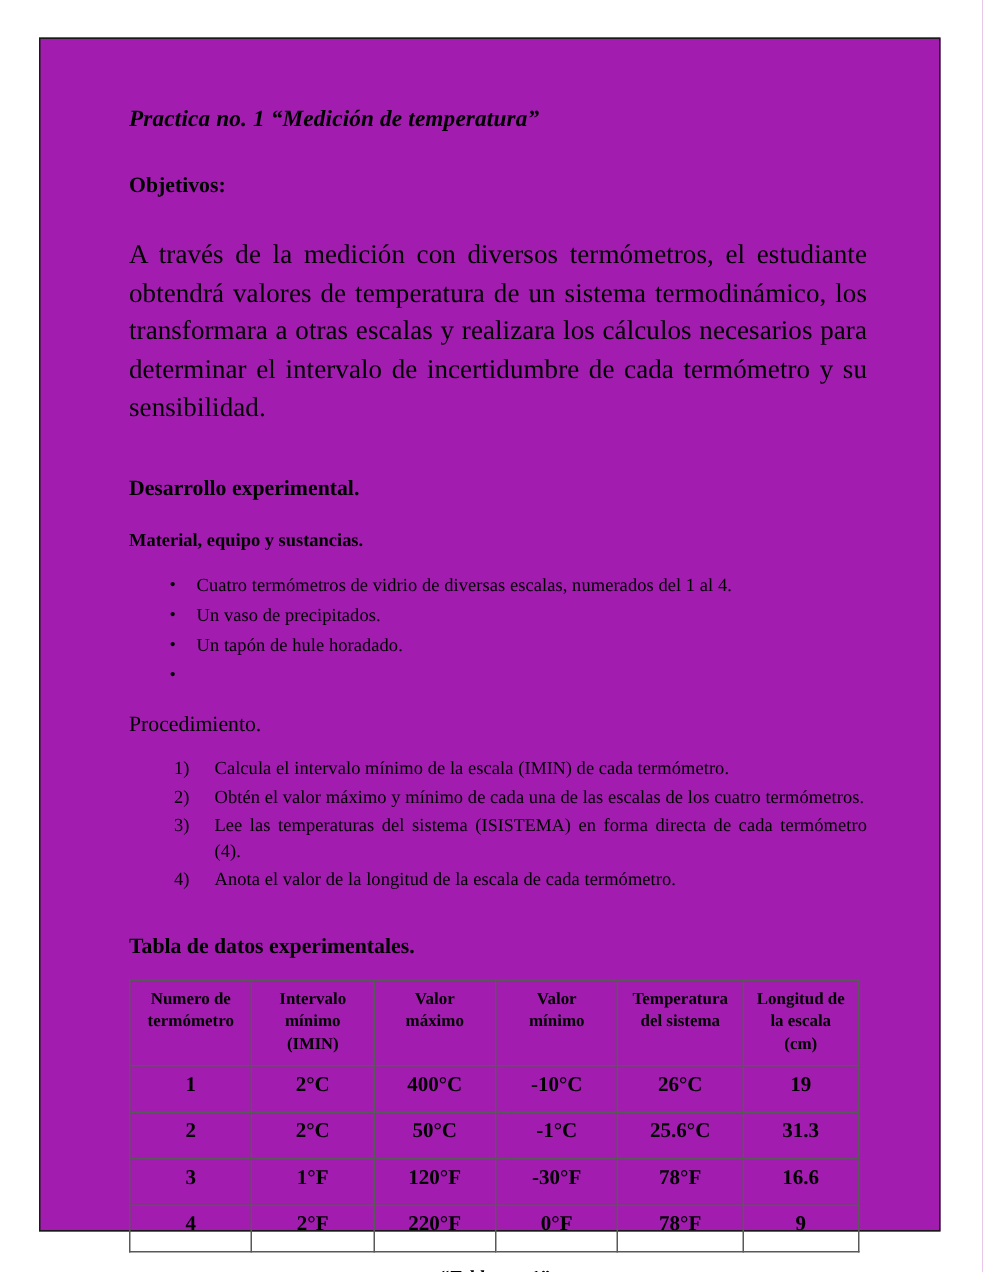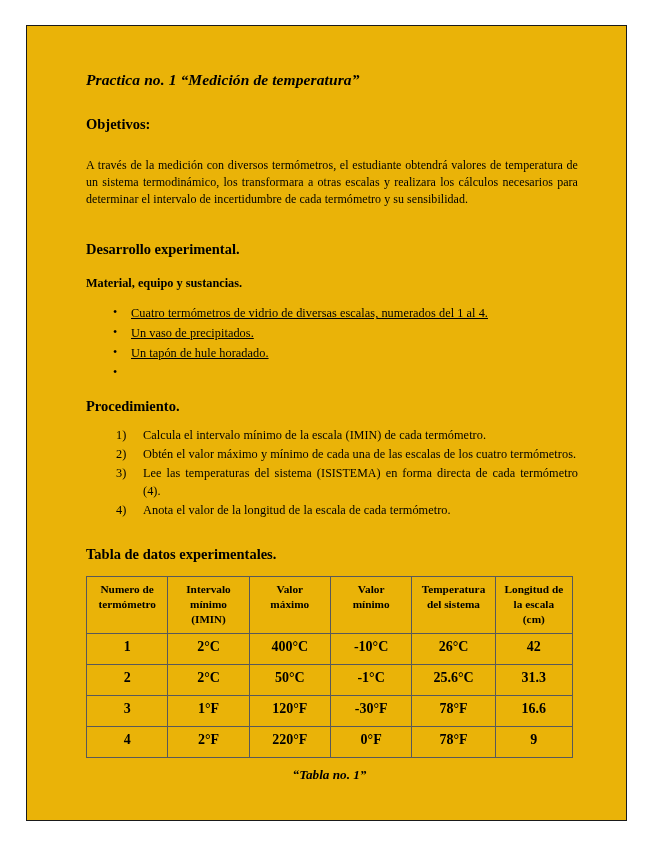--- a/index.html
+++ b/index.html
@@ -17,21 +17,21 @@
   }
 
   .page-frame {
     position: absolute;
     left: 26px;
     top: 25px;
     width: 601px;
     height: 796px;
     border: 1.5px solid #1a1a1a;
     box-sizing: border-box;
-    background: #eab308;
+    background: #a21caf;
   }
 
   .page-body {
     position: absolute;
     left: 59px;   
     top: 45px;
     width: 492px;
   }
 
   .doc-title {
@@ -44,21 +44,21 @@
   }
 
   .h-objetivos {
     font-weight: bold;
     font-size: 14.5px;
     margin: 26px 0 0 0;
     line-height: 1.2;
   }
 
   .intro-par {
-    font-size: 12px;
+    font-size: 18px;
     text-align: justify;
     line-height: 1.42;
     margin: 24px 0 0 0;
     letter-spacing: 0.05px;
   }
 
   .h-desarrollo {
     font-weight: bold;
     font-size: 14.5px;
     margin: 33px 0 0 0;
@@ -69,42 +69,41 @@
     font-weight: bold;
     font-size: 12.3px;
     margin: 18px 0 0 0;
     line-height: 1.2;
   }
 
   ul.materials {
     list-style: none;
     margin: 13px 0 0 0;
     padding: 0;
-    text-decoration: underline;
   }
   ul.materials li {
     font-size: 12.3px;
     line-height: 1.62;
     padding-left: 45px;
     position: relative;
     letter-spacing: 0.05px;
   }
   ul.materials li::before {
     content: "\2022";
     position: absolute;
     left: 27px;
     top: -1px;
     font-size: 12px;
   }
   ul.materials li.empty {
     min-height: 14px;
   }
 
   .h-procedimiento {
-    font-weight: bold;
+    font-weight: normal;
     font-size: 14.5px;
     margin: 20px 0 0 0;
     line-height: 1.2;
   }
 
   ol.procedure {
     list-style: none;
     margin: 12px 0 0 0;
     padding: 0;
   }
@@ -253,21 +252,21 @@
           </th>
         </tr>
       </thead>
       <tbody>
         <tr>
           <td>1</td>
           <td>2°C</td>
           <td>400°C</td>
           <td>-10°C</td>
           <td>26°C</td>
-          <td>42</td>
+          <td>19</td>
         </tr>
         <tr>
           <td>2</td>
           <td>2°C</td>
           <td>50°C</td>
           <td>-1°C</td>
           <td>25.6°C</td>
           <td>31.3</td>
         </tr>
         <tr>

